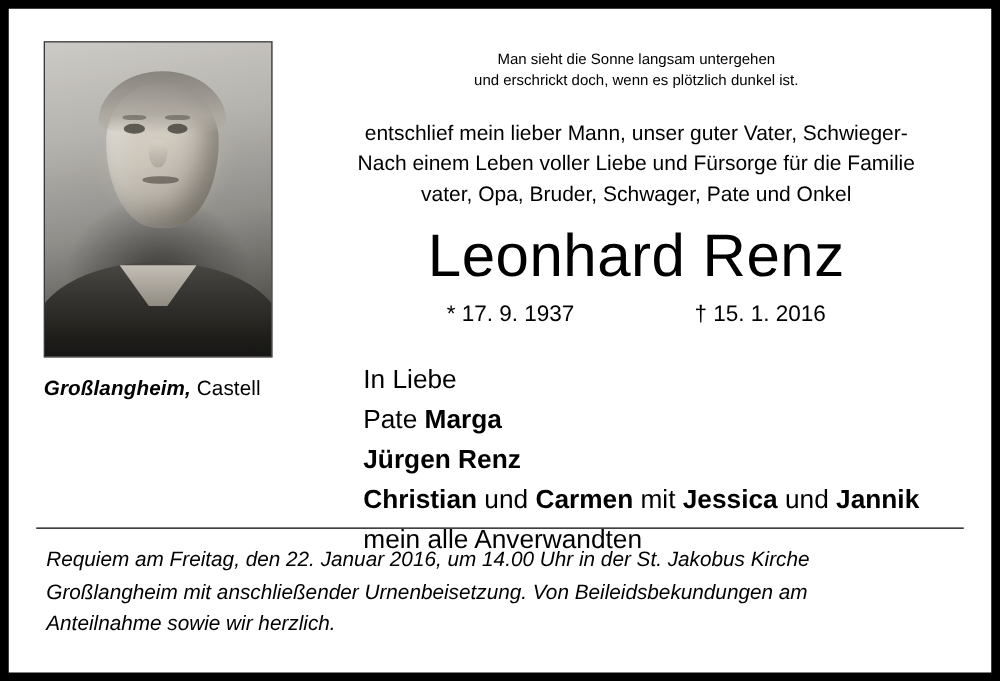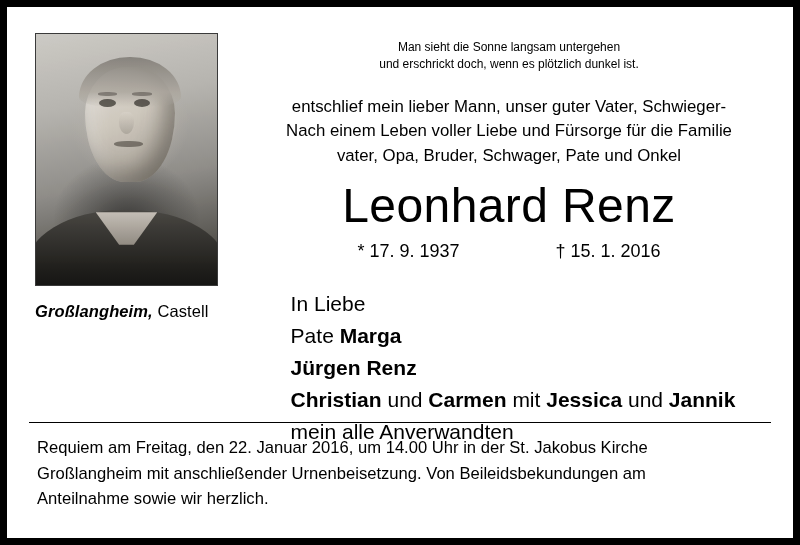--- a/index.html
+++ b/index.html
@@ -207,20 +207,21 @@
   
   .footer {
     position: absolute;
     left: 30px;
     right: 26px;
     top: 428px;
     font-size: 16.6px;
     line-height: 1.55;
     color: #000;
     text-align: left;
+    font-style: italic;
   }
   .footer div { white-space: nowrap; }
 </style>
 </head>
 <body>
 
 <div class="obituary">
   <div class="inner">
 
     <div class="top-area">

